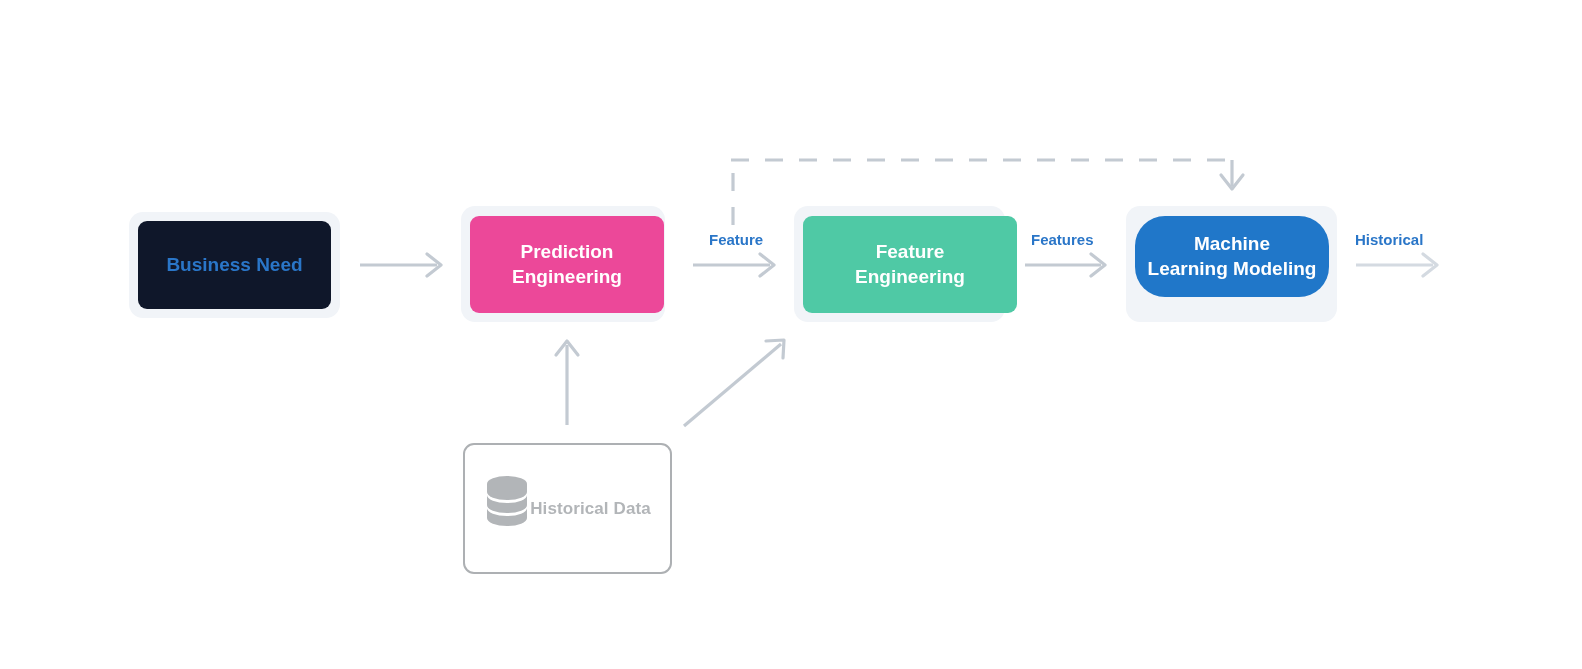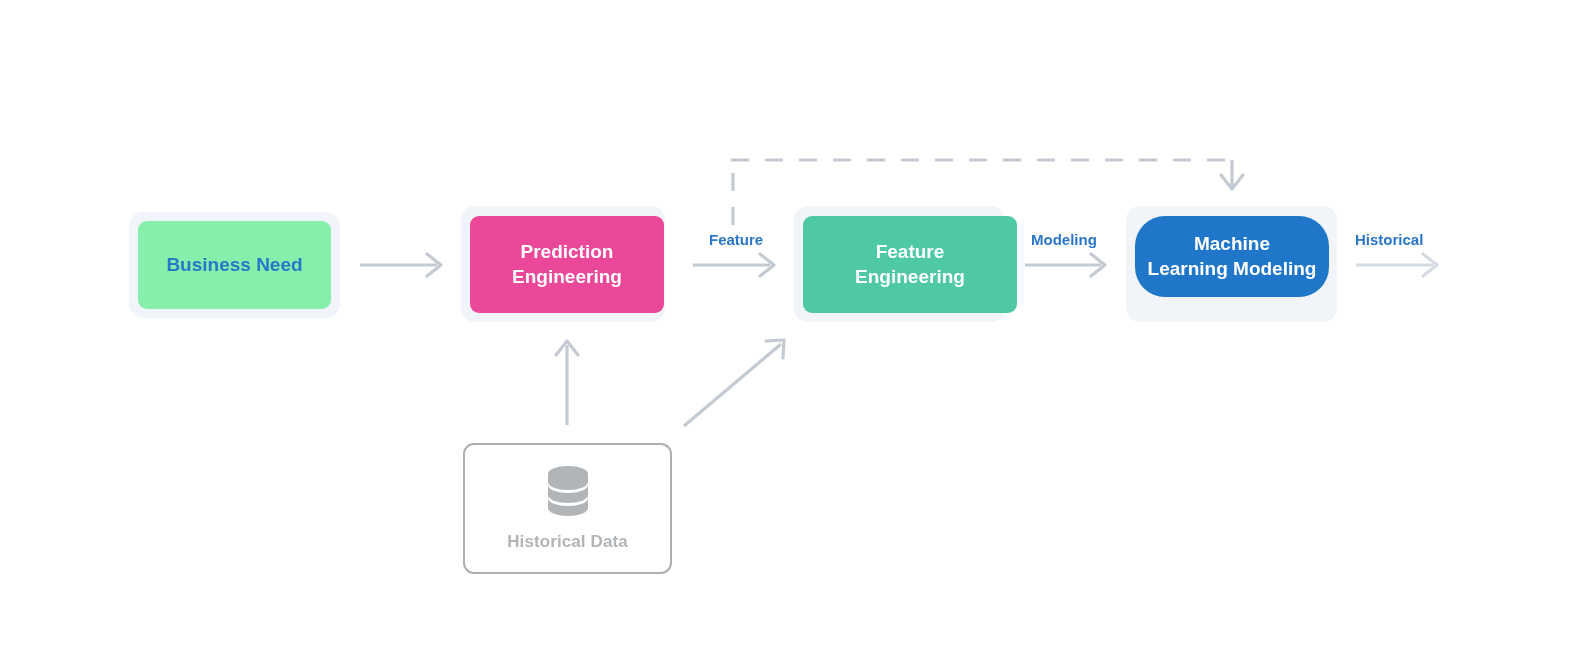--- a/index.html
+++ b/index.html
@@ -60,40 +60,40 @@
     font-size: 19px;
     font-weight: bold;
     line-height: 1.28;
     color: #ffffff;
     box-sizing: border-box;
     padding: 4px 8px;
   }
   .stage-box .line2 { display: block; }
 
   .stage-box.muted {
-    background: #86efac;
+    background: #0f172a;
     color: #2a76c8;
   }
   .stage-box.red     { background: #ec4899; }
   .stage-box.green   { background: #4fc9a5; }
   .stage-box.blue    { background: #2077c9; }
 
   
   #data-source-card {
     position: absolute;
     left: 463px;
     top: 443px;
     width: 209px;
     height: 131px;
     background: #ffffff;
     border: 2px solid #adb0b3;
     border-radius: 11px;
     box-sizing: border-box;
     display: flex;
-    flex-direction: column;
+    flex-direction: row;
     align-items: center;
     justify-content: center;
   }
   #db-icon { display: block; margin-bottom: 13px; }
   #data-source-label {
     font-size: 17px;
     font-weight: bold;
     color: #b2b5b8;
     letter-spacing: 0.1px;
   }
@@ -189,16 +189,16 @@
 
       <path d="M3 20 L3 30 A20 8 0 0 0 43 30 L43 20 A20 8 0 0 1 3 20 Z" fill="#b2b5b8"></path>
 
       <path d="M3 9 L3 17 A20 8 0 0 0 43 17 L43 9 Z" fill="#b2b5b8"></path>
       <ellipse cx="23" cy="9" rx="20" ry="8" fill="#b2b5b8"></ellipse>
     </svg>
     <div id="data-source-label">Historical Data</div>
   </div>
 
   <div class="edge-label" style="left:709px; top:231px;">Feature</div>
-  <div class="edge-label" style="left:1031px; top:231px;">Modeling</div>
+  <div class="edge-label" style="left:1031px; top:231px;">Features</div>
   <div class="edge-label" style="left:1355px; top:231px;">Historical</div>
 
 </div>
 
 </body></html>

